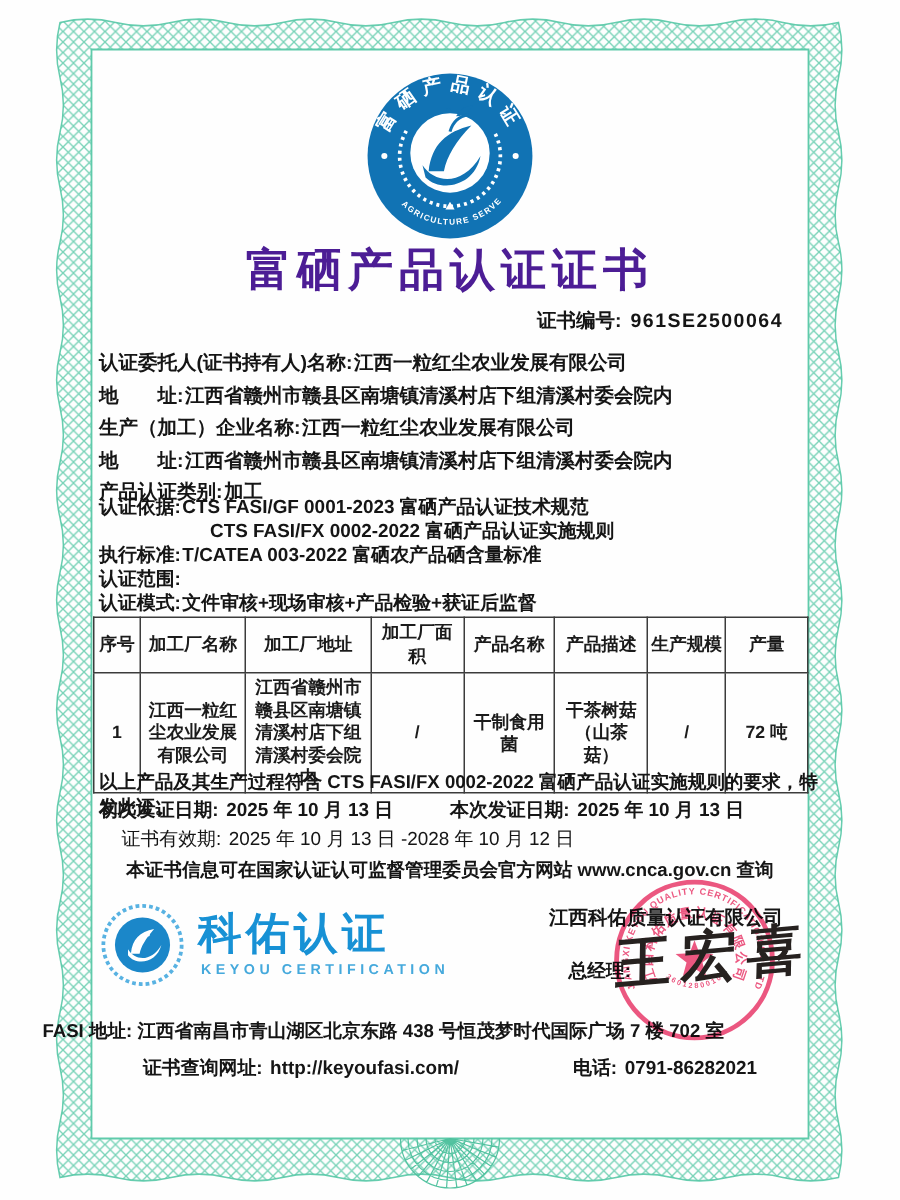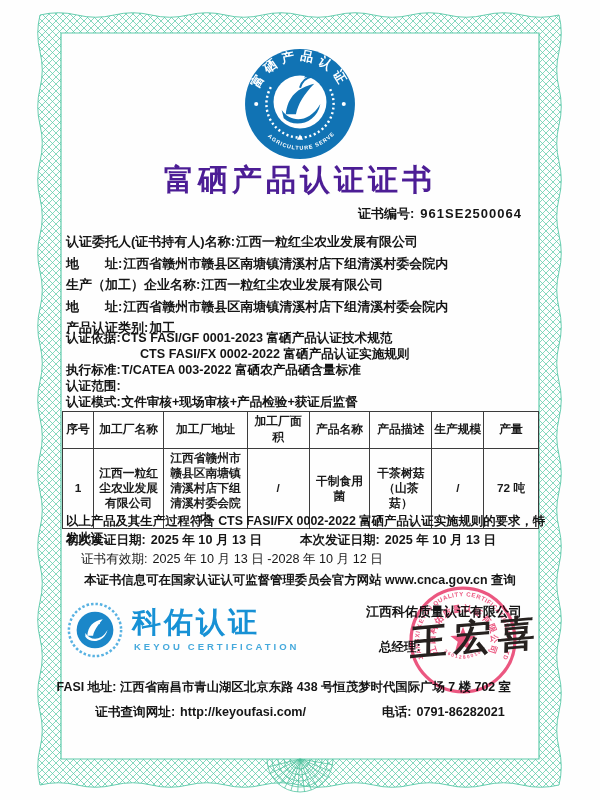--- a/index.html
+++ b/index.html
@@ -37,21 +37,21 @@
 
   
   #keyou-emblem{left:66px;top:601px;width:58px;height:58px;}
   .logo-cn{left:132px;top:603px;font-size:29px;font-weight:900;letter-spacing:3px;color:#1791d5;}
   .logo-en{left:134px;top:641px;font-size:9.5px;font-weight:700;letter-spacing:3px;color:#45a9dc;display:flex;gap:5px;}
   .company{left:366px;top:603px;font-size:13px;font-weight:700;}
   .signer{left:379px;top:639px;font-size:12.5px;font-weight:700;}
   .signature{left:410px;top:613px;font-size:37px;font-weight:700;color:#26211f;letter-spacing:7px;transform:rotate(-5deg) skewX(-6deg);z-index:3;font-family:"DejaVu Serif","Liberation Serif",serif;}
   #stamp{left:407px;top:584px;width:112px;height:112px;mix-blend-mode:multiply;opacity:.88;z-index:2;}
 
-  .fasi{left:0;top:679px;width:511px;text-align:right;font-size:12.4px;font-weight:700;}
+  .fasi{left:0;top:679px;width:511px;text-align:center;font-size:12.4px;font-weight:700;}
   .query{left:0;top:704px;width:600px;display:flex;justify-content:center;gap:76px;font-size:12.6px;font-weight:700;}
   .query .lbl{margin-right:5px;}
 </style>
 </head>
 <body>
 
 <div class="page">
 
   <svg id="border-svg" viewBox="0 0 600 800">
     <defs>

